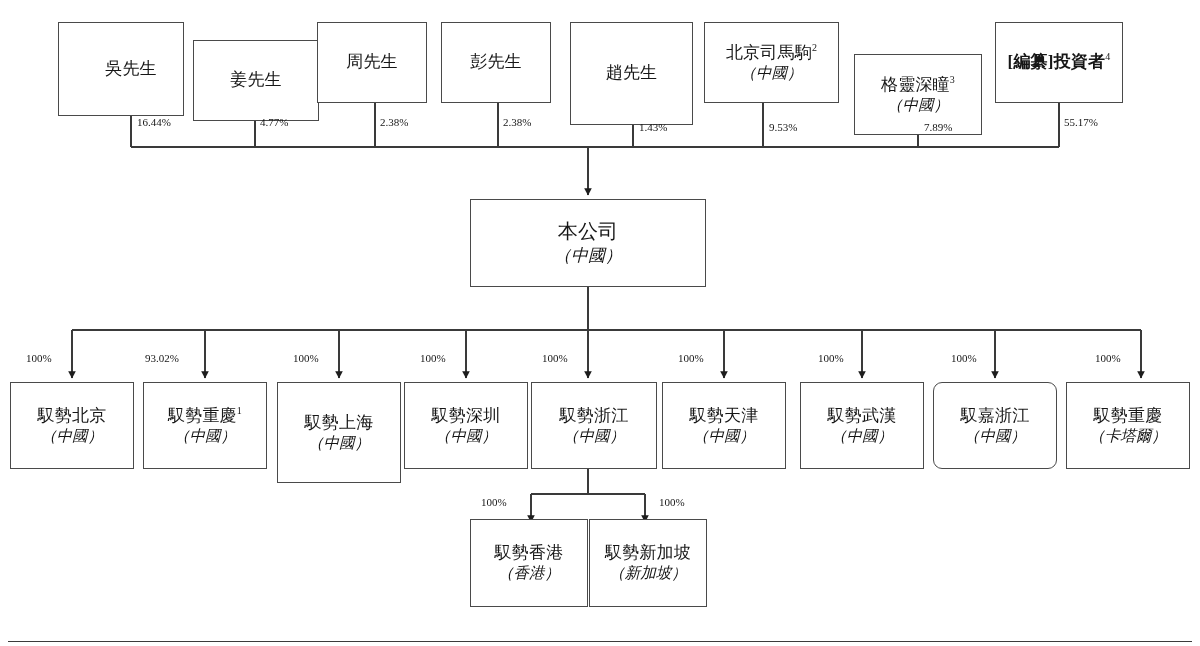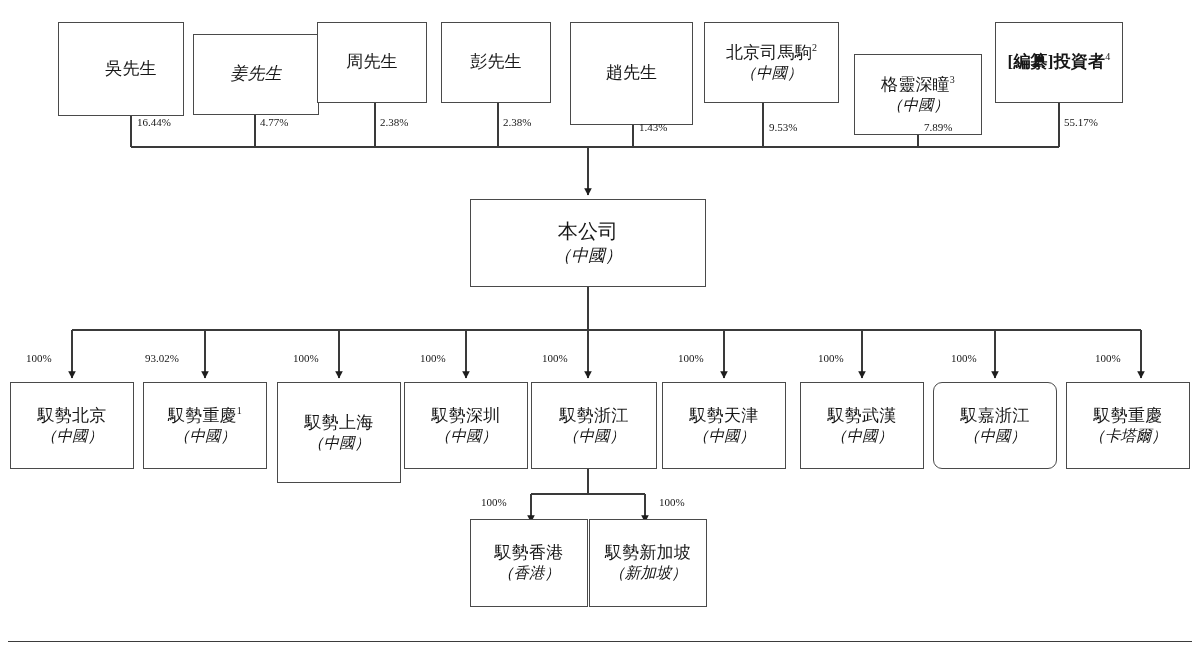--- a/index.html
+++ b/index.html
@@ -124,21 +124,21 @@
       <line x1="588" y1="469" x2="588" y2="494"></line>
       <line x1="531" y1="494" x2="645" y2="494"></line>
       <line x1="531" y1="494" x2="531" y2="522" marker-end="url(#arrow)"></line>
       <line x1="645" y1="494" x2="645" y2="522" marker-end="url(#arrow)"></line>
     </g>
   </svg>
 
   <div class="node top-node" style="left:58px; top:22px; width:126px; height:94px;padding-left:20px;">
     <span class="nm">吳先生</span>
   </div>
-  <div class="node top-node" style="left:193px; top:34px; width:126px; height:81px;font-style:italic;">
+  <div class="node top-node" style="left:193px; top:40px; width:126px; height:81px;">
     <span class="nm">姜先生</span>
   </div>
   <div class="node top-node" style="left:317px; top:22px; width:110px; height:81px;">
     <span class="nm">周先生</span>
   </div>
   <div class="node top-node" style="left:441px; top:22px; width:110px; height:81px;">
     <span class="nm">彭先生</span>
   </div>
   <div class="node top-node" style="left:570px; top:22px; width:123px; height:103px;">
     <span class="nm">趙先生</span>

